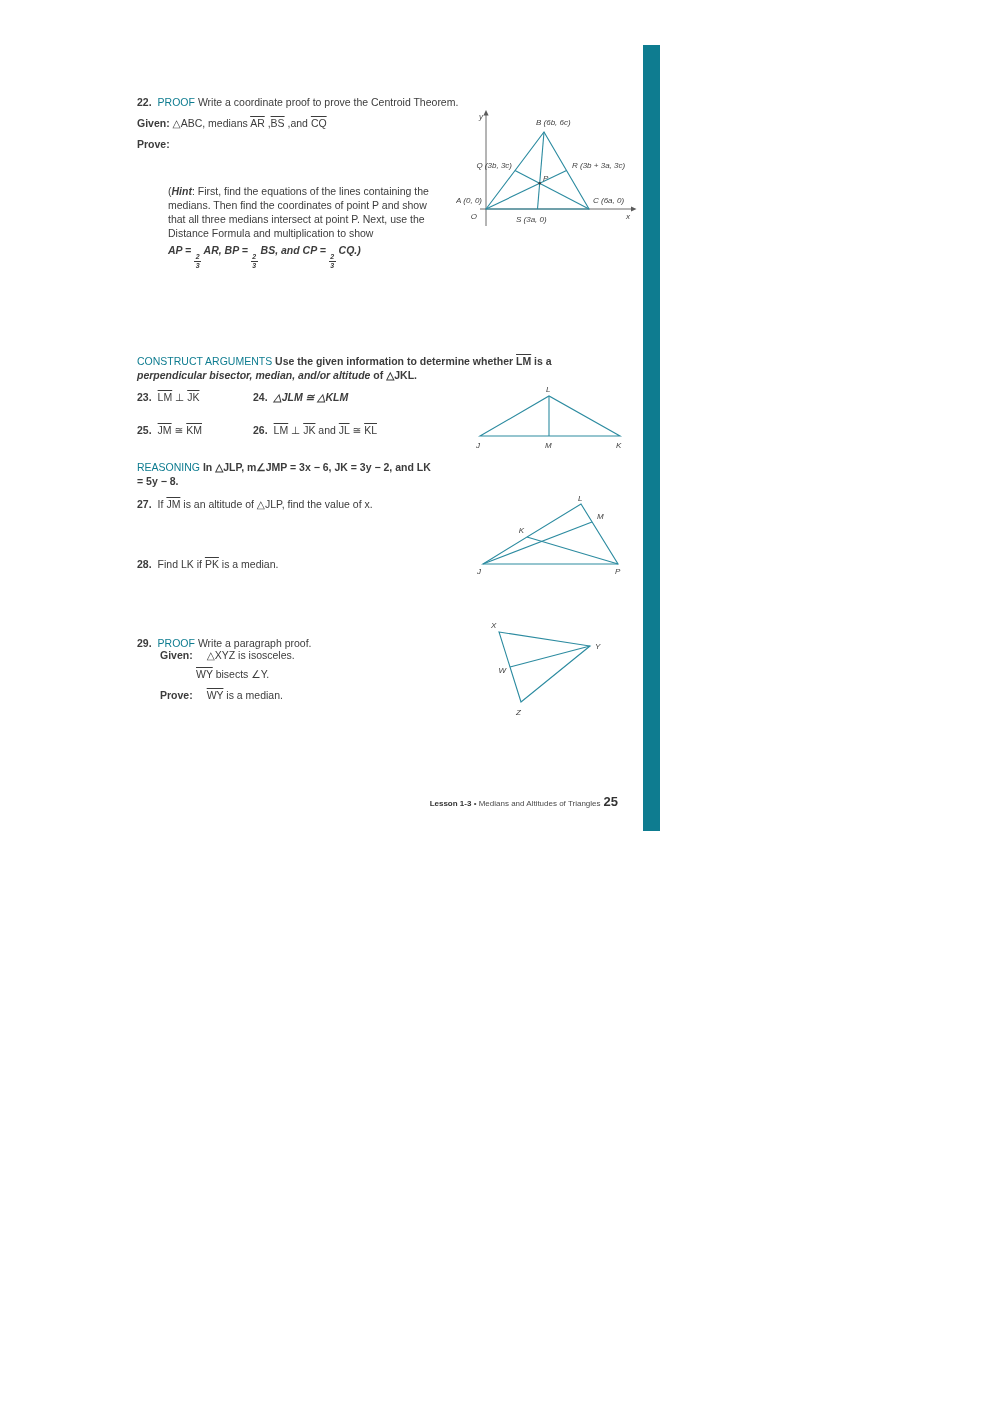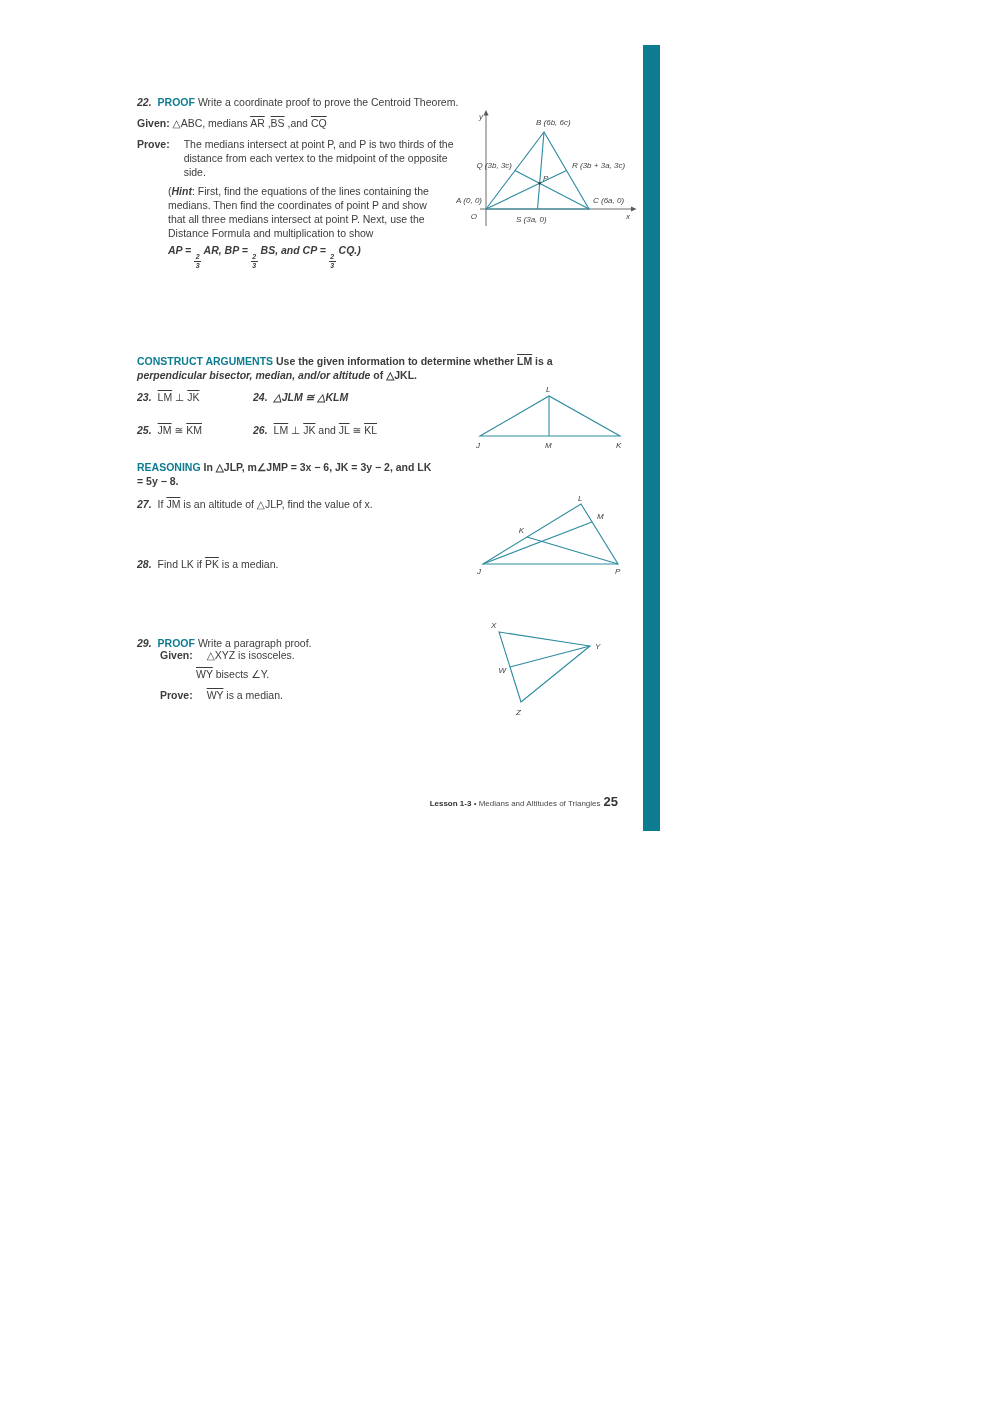--- a/index.html
+++ b/index.html
@@ -6,22 +6,22 @@
   * { margin:0; padding:0; box-sizing:border-box; }
   html,body { background:#ffffff; }
   body {
     width:992px; height:1403px; position:relative; overflow:hidden;
     font-family:"Liberation Sans", sans-serif; color:var(--ink);
   }
   .abs { position:absolute; }
   .fs { font-size:10.5px; line-height:14px; }
   .b  { font-weight:700; }
   .it { font-style:italic;font-weight:bold; }
-  .tag { color:var(--accent); font-weight:700; }
-  .num { font-weight:700; margin-right:6px;font-style:italic; }
+  .tag { color:var(--accent); font-weight:400; }
+  .num { font-weight:700; margin-right:6px; }
   .ovl { text-decoration:overline; }
   .teal-bar { position:absolute; background:var(--accent); }
   .flexrow { display:flex; gap:14px; }
   .frac {
     display:inline-flex; flex-direction:column; align-items:center;
     font-size:7px; line-height:1.15; vertical-align:-5px; font-style:italic;
   }
   .frac .fnum { border-bottom:0.8px solid var(--ink); padding:0 1.5px; }
   svg text {
     font-family:"Liberation Sans", sans-serif; font-size:8px;
@@ -42,21 +42,20 @@
     <span>Write a coordinate proof to prove the Centroid Theorem.</span>
   </div>
 
   <div class="abs fs" style="left:137px; top:116px; width:340px;">
     <span class="b">Given:</span>
     <span>△ABC, medians </span><span class="ovl">AR</span><span> ,</span><span class="ovl">BS</span><span> ,and </span><span class="ovl">CQ</span>
   </div>
 
   <div class="abs fs flexrow" style="left:137px; top:137px; width:330px;">
     <span class="b">Prove:</span>
-    <span style="width:285px;">The medians intersect at point P, and P is two thirds of the distance from each vertex to the midpoint of the opposite side.</span>
   </div>
 
   <div class="abs fs" style="left:168px; top:184px; width:274px;">
     <span>(</span><span class="it">Hint</span><span>: First, find the equations of the lines containing the medians. Then find the coordinates of point P and show that all three medians intersect at point P. Next, use the Distance Formula and multiplication to show</span>
   </div>
 
   <div class="abs fs it" style="left:168px; top:243px; width:300px;">
     <span>AP = </span><span class="frac">
         <span class="fnum">2</span>
         <span class="fden">3</span>

